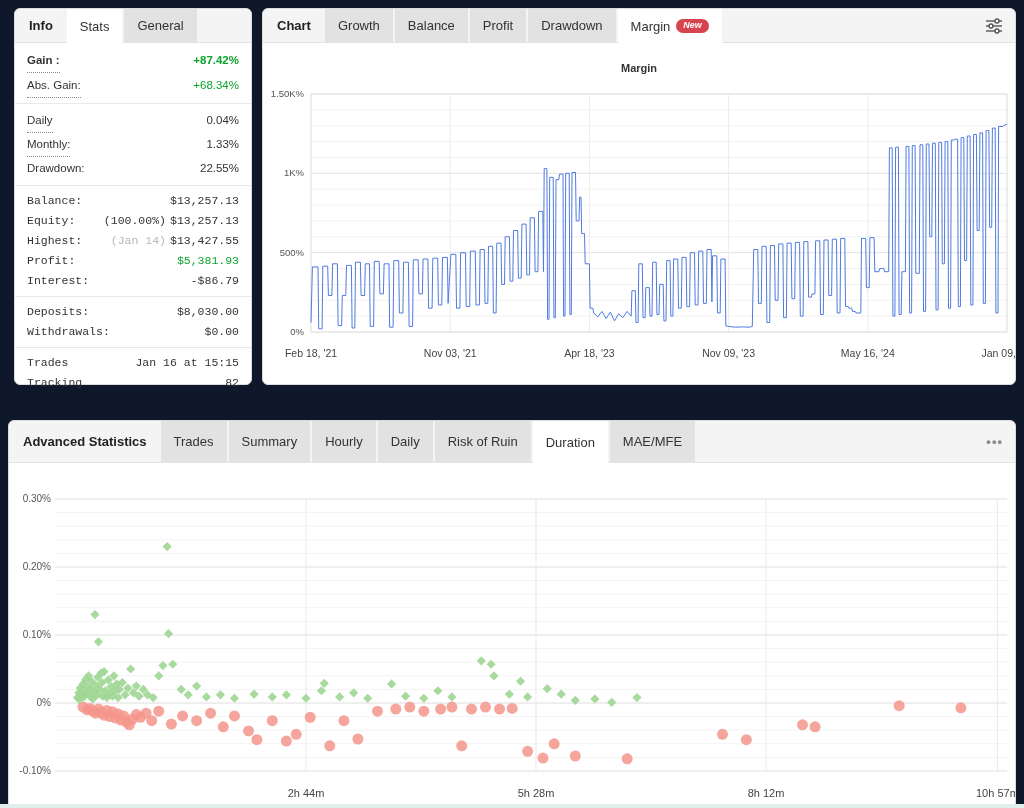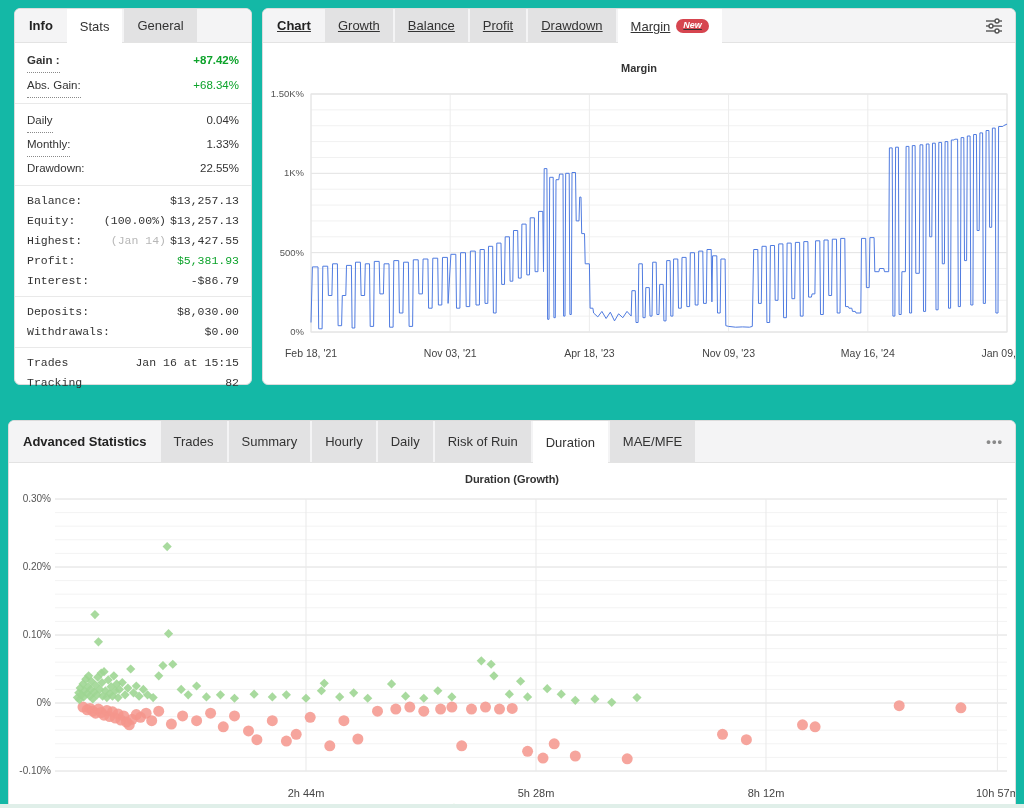--- a/index.html
+++ b/index.html
@@ -1,20 +1,20 @@
 <!DOCTYPE html>
 <html><head>
 <meta charset="utf-8">
 <style>
   html,body{margin:0;padding:0;}
   body{background:#efeff0;font-family:"Liberation Sans",sans-serif;color:#333;}
-  .page{position:relative;width:1024px;height:808px;overflow:hidden;background:#14b8a6;}
+  .page{position:relative;width:1024px;height:808px;overflow:hidden;background:#0f172a;}
   .panel{position:absolute;background:#fff;border:1px solid #dcdcdc;border-radius:6px;box-sizing:border-box;}
   #left-panel{left:14px;top:8px;width:238px;height:377px;}
-  #chart-panel{left:262px;top:8px;width:754px;height:377px;text-decoration:underline;}
+  #chart-panel{left:262px;top:8px;width:754px;height:377px;}
   #bottom-panel{left:8px;top:420px;width:1008px;height:399px;}
   .tabstrip{display:flex;align-items:stretch;background:#f4f4f5;border-bottom:1px solid #e3e3e3;border-radius:6px 6px 0 0;height:33px;position:relative;}
   #bottom-panel .tabstrip{height:41px;}
   .strip-label{font-weight:bold;font-size:13px;display:flex;align-items:center;padding:0 14px;color:#222;}
   .tab{display:flex;align-items:center;padding:0 13px;font-size:13px;background:#e2e2e3;color:#333;margin-right:2px;cursor:pointer;white-space:nowrap;}
   .tab.active{background:#fff;margin-bottom:-1px;z-index:2;}
   .badge{background:#d6454f;color:#fff;font-size:9px;font-weight:bold;font-style:italic;border-radius:9px;padding:2px 7px 3px;margin-left:6px;line-height:1;text-align:right;}
   .strip-right{margin-left:auto;display:flex;align-items:center;padding:0 12px;color:#555;cursor:pointer;}
   .ellipsis{color:#8a8a8a;font-size:13px;font-weight:bold;letter-spacing:1px;line-height:1;}
   
@@ -190,21 +190,20 @@
       <span class="tab">Hourly</span>
       <span class="tab">Daily</span>
       <span class="tab">Risk of Ruin</span>
       <span class="tab active">Duration</span>
       <span class="tab">MAE/MFE</span>
       <span class="strip-right">
           <span class="ellipsis">•••</span>
         </span>
     </div>
     <div class="scatter-body">
-      <div class="scatter-title">Duration (Growth)</div>
       <svg class="plot" id="scatter-svg" width="1006" height="340">
           <line x1="46" x2="998" y1="308" y2="308" stroke="#dedede" stroke-width="1"></line>
           <line x1="46" x2="998" y1="294.4" y2="294.4" stroke="#f3f3f3" stroke-width="1"></line>
           <line x1="46" x2="998" y1="280.8" y2="280.8" stroke="#f3f3f3" stroke-width="1"></line>
           <line x1="46" x2="998" y1="267.2" y2="267.2" stroke="#f3f3f3" stroke-width="1"></line>
           <line x1="46" x2="998" y1="253.6" y2="253.6" stroke="#f3f3f3" stroke-width="1"></line>
           <line x1="46" x2="998" y1="240" y2="240" stroke="#dedede" stroke-width="1"></line>
           <line x1="46" x2="998" y1="226.4" y2="226.4" stroke="#f3f3f3" stroke-width="1"></line>
           <line x1="46" x2="998" y1="212.8" y2="212.8" stroke="#f3f3f3" stroke-width="1"></line>
           <line x1="46" x2="998" y1="199.2" y2="199.2" stroke="#f3f3f3" stroke-width="1"></line>

